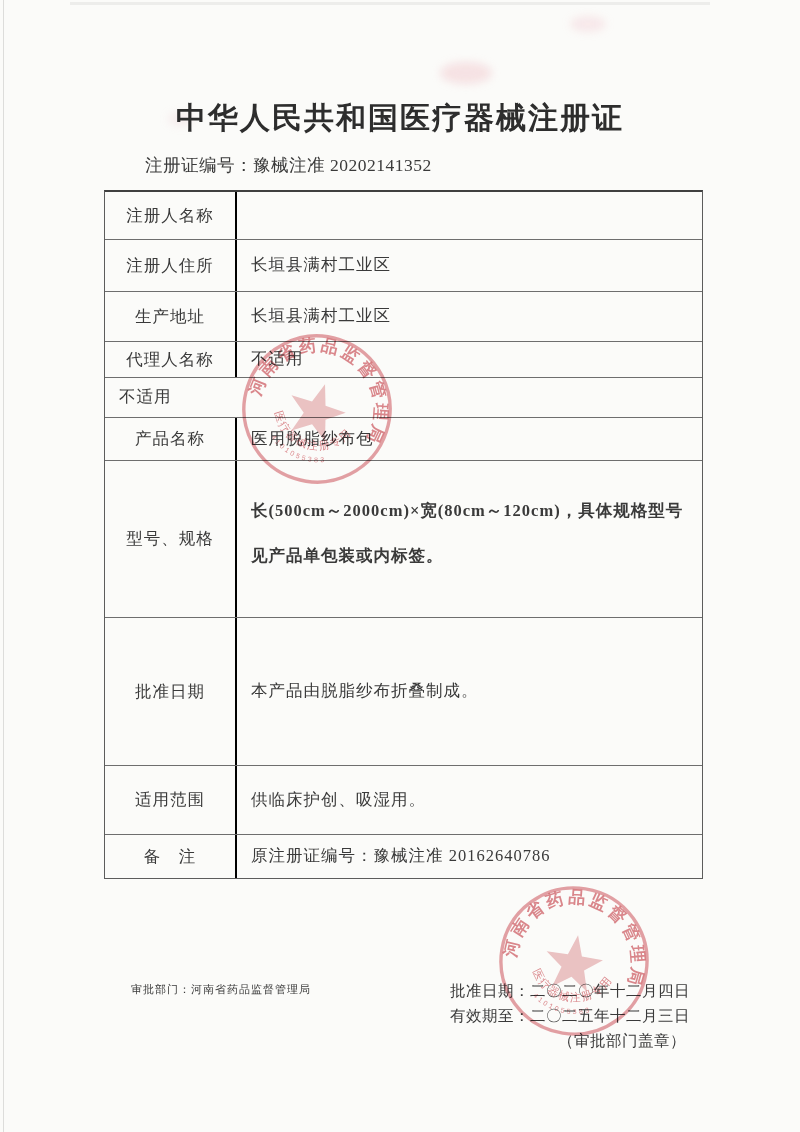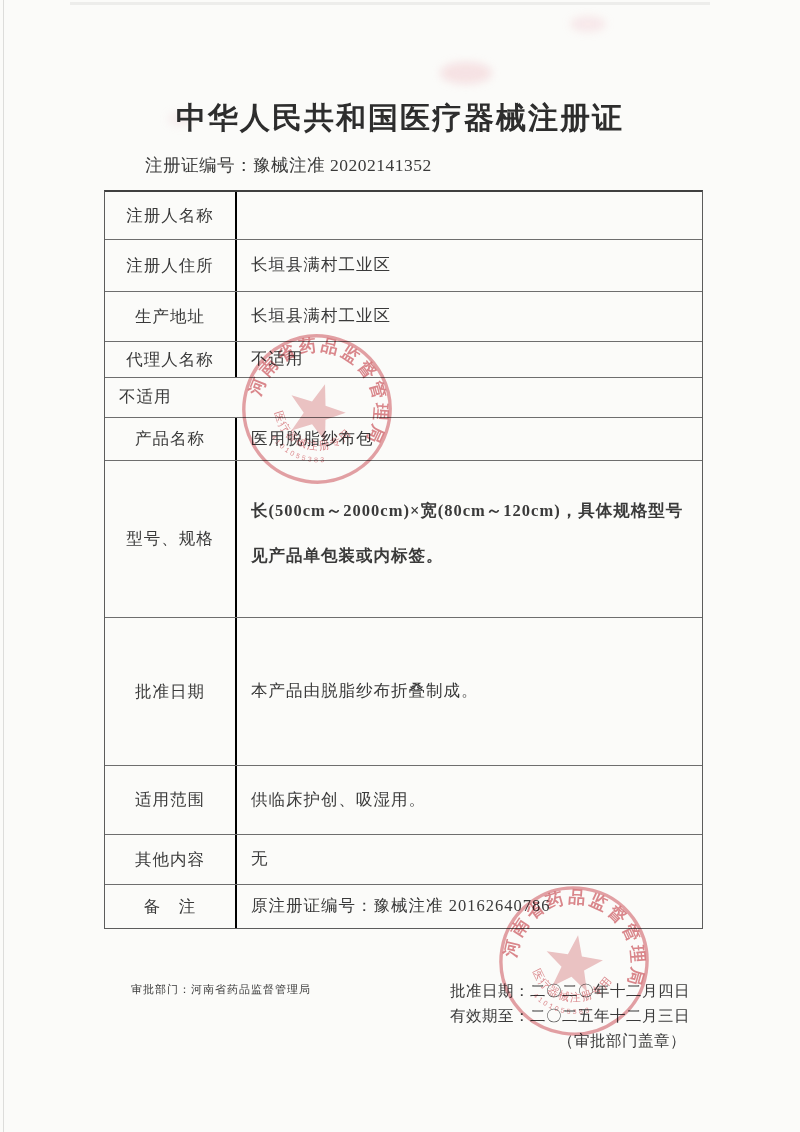--- a/index.html
+++ b/index.html
@@ -104,24 +104,20 @@
     <div class="cell value">长(500cm～2000cm)×宽(80cm～120cm)，具体规格型号见产品单包装或内标签。</div>
   </div>
   <div class="row r7">
     <div class="cell label">批准日期</div>
     <div class="cell value">本产品由脱脂纱布折叠制成。</div>
   </div>
   <div class="row r8">
     <div class="cell label">适用范围</div>
     <div class="cell value">供临床护创、吸湿用。</div>
   </div>
-  <div class="row r10">
-    <div class="cell label">其他内容</div>
-    <div class="cell value">无</div>
-  </div>
   <div class="row r11">
     <div class="cell label">备　注</div>
     <div class="cell value">原注册证编号：豫械注准 20162640786</div>
   </div>
 </div>
 
 <div class="footer-dept">审批部门：河南省药品监督管理局</div>
 
 <div class="footer-right">
   <div>批准日期：二〇二〇年十二月四日</div>

